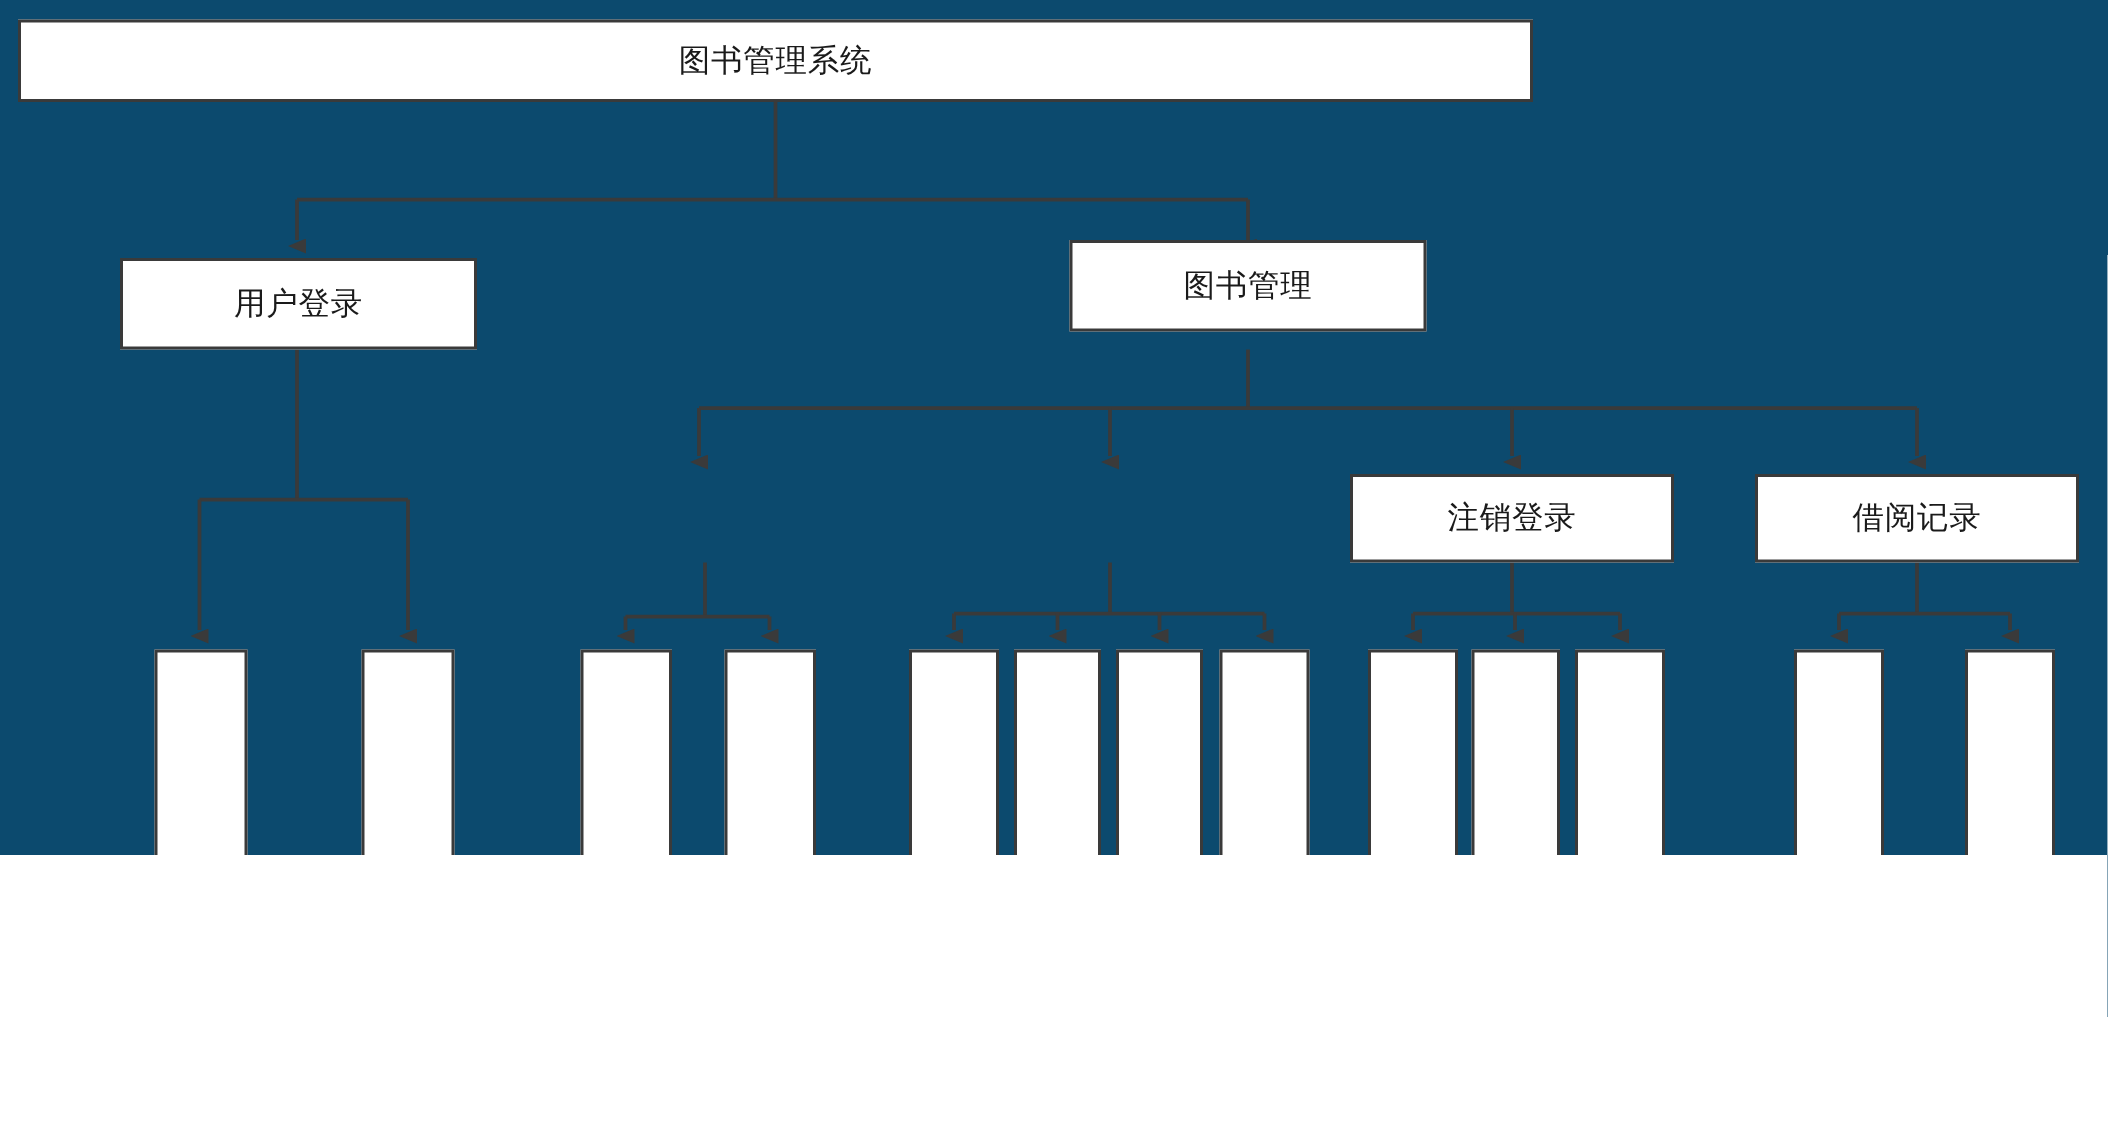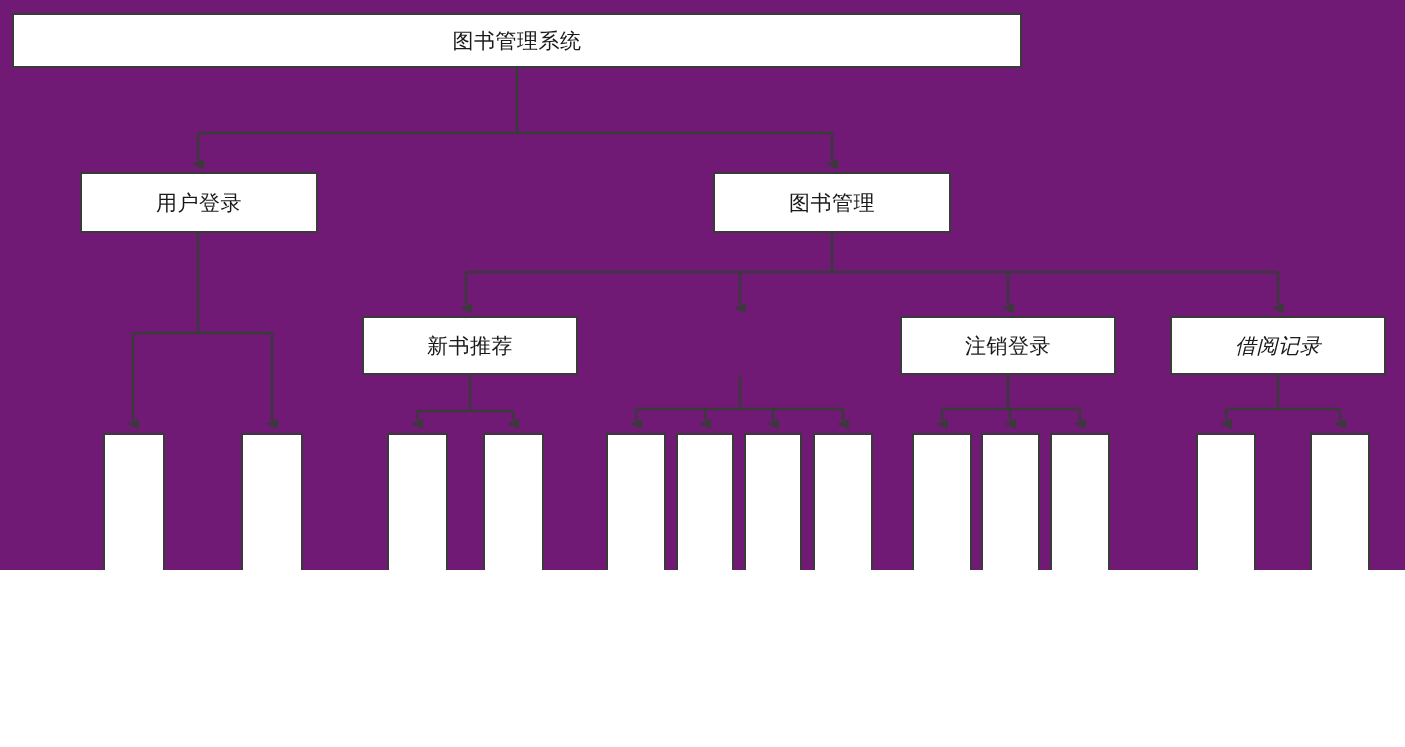--- a/index.html
+++ b/index.html
@@ -4,21 +4,21 @@
 <style>
   html, body {
     margin: 0;
     padding: 0;
     background: #ffffff;
   }
   #canvas {
     position: relative;
     width: 1405px;
     height: 570px;
-    background: #701a75;
+    background: #0c4a6e;
     overflow: hidden;
     font-family: "Liberation Sans", "DejaVu Sans", sans-serif;
   }
   svg.connectors {
     position: absolute;
     left: 0;
     top: 0;
     width: 1405px;
     height: 747px;
     pointer-events: none;
@@ -116,31 +116,28 @@
     </g>
   </svg>
 
   <div class="node node-h" style="left:12px; top:13px; width:1010px; height:55px;">
     <span>图书管理系统</span>
   </div>
 
   <div class="node node-h" style="left:80px; top:172px; width:238px; height:61px;">
     <span>用户登录</span>
   </div>
-  <div class="node node-h" style="left:713px; top:172px; width:238px; height:61px;">
+  <div class="node node-h" style="left:713px; top:160px; width:238px; height:61px;">
     <span>图书管理</span>
   </div>
 
-  <div class="node node-h" style="left:362px; top:316px; width:216px; height:59px;">
-    <span>新书推荐</span>
-  </div>
   <div class="node node-h" style="left:900px; top:316px; width:216px; height:59px;">
     <span>注销登录</span>
   </div>
-  <div class="node node-h" style="left:1170px; top:316px; width:216px; height:59px;font-style:italic;">
+  <div class="node node-h" style="left:1170px; top:316px; width:216px; height:59px;">
     <span>借阅记录</span>
   </div>
 
   <div class="node node-v leaf" style="left:103px; top:433px; width:62px; height:302px;">
     <span>用户登录</span>
   </div>
   <div class="node node-v leaf" style="left:241px; top:433px; width:62px; height:302px;">
     <span>注销登录</span>
   </div>
 

